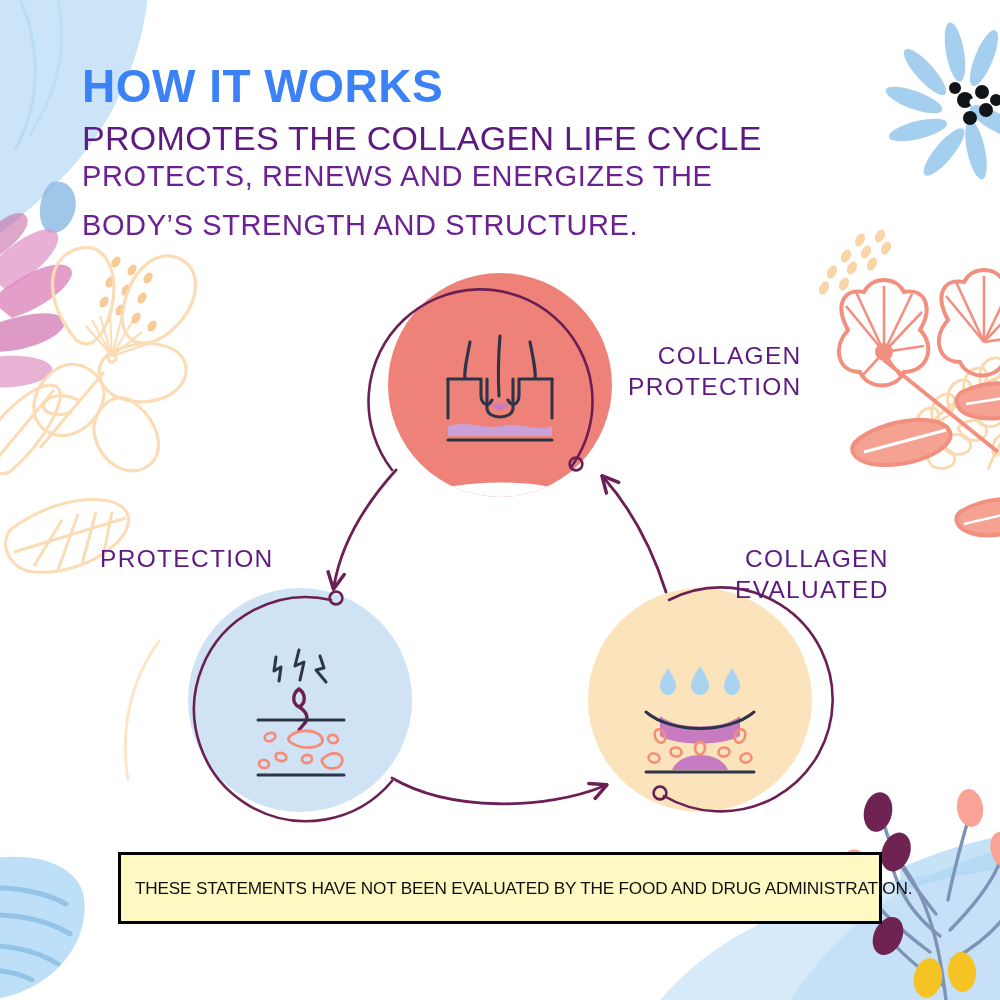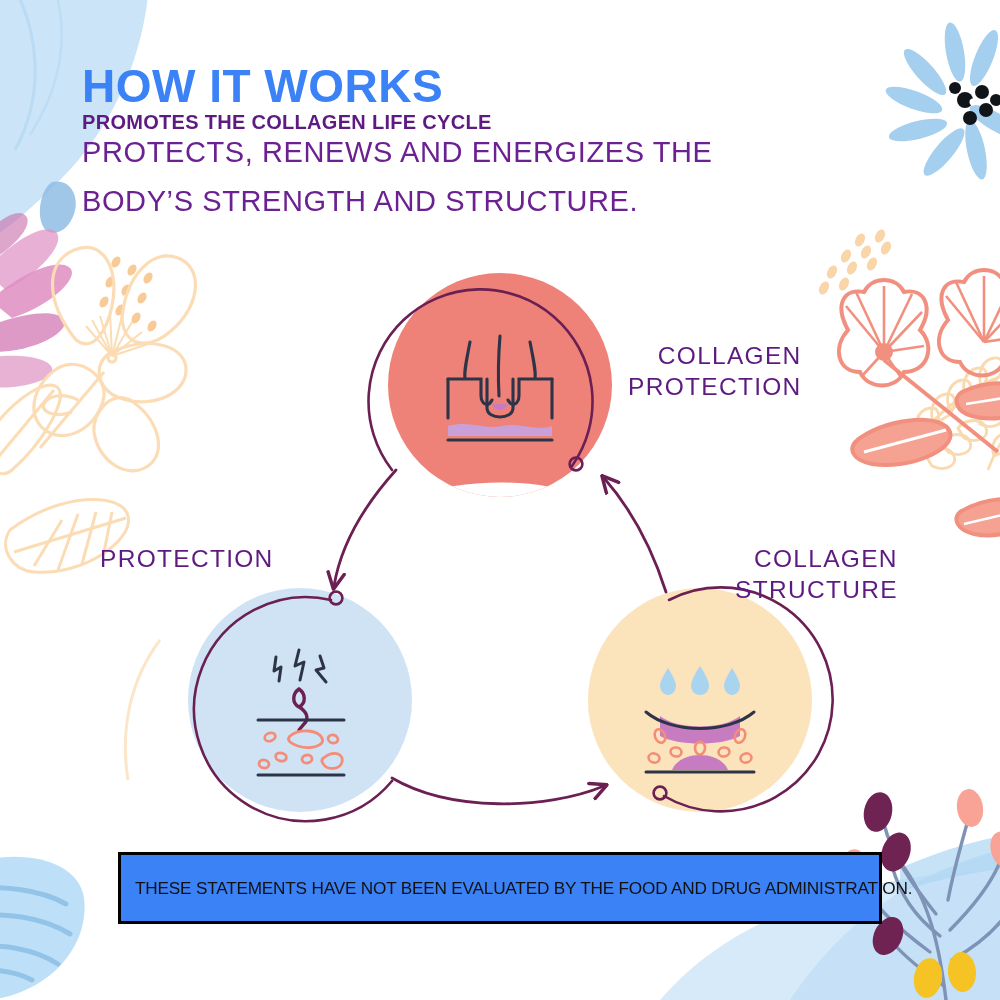--- a/index.html
+++ b/index.html
@@ -10,40 +10,40 @@
   }
   #bg { position:absolute; inset:0; z-index:0; }
   #diagram { position:absolute; inset:0; z-index:2; }
 
   .heading-block { position:absolute; left:82px; top:62px; z-index:3; }
   .h1 {
     font-size:46px; font-weight:bold; letter-spacing:0.5px;
     color:#3b82f6; line-height:1.06; white-space:nowrap;
   }
   .h2 {
-    font-size:20px; font-weight:bold; letter-spacing:0.3px;
-    color:#5D1A80; line-height:1.1; white-space:nowrap;
+    font-size:34px; font-weight:normal; letter-spacing:0.3px;
+    color:#5D1A80; line-height:1.1; margin-top:9px; white-space:nowrap;
   }
   .h3 {
     font-size:29px; font-weight:normal; letter-spacing:0.6px;
     color:#6B2191; line-height:1.24; margin-top:2px; white-space:nowrap;
   }
 
   .node-label {
     position:absolute; z-index:3; color:#5D1A80;
     font-size:24.5px; letter-spacing:1.3px; line-height:1.28;
     text-align:right; white-space:nowrap;
   }
   #label-protection  { left:628px; top:340px; }
   #label-oxidation   { left:100px; top:543px; }
   #label-suppleness  { left:735px; top:543px; }
 
   .disclaimer {
     position:absolute; left:118px; top:852px; width:764px; height:72px;
-    border:3.5px solid #000; background:#3b82f6; z-index:4;
+    border:3.5px solid #000; background:#fef9c3; z-index:4;
     display:flex; flex-direction:column; justify-content:center;
     padding:0 14px;
   }
   .disclaimer div {
     font-size:17.2px; color:#111; line-height:1.42;
     letter-spacing:-0.2px; white-space:nowrap;
   }
 </style>
 </head>
 <body>
@@ -358,18 +358,18 @@
 
 <div class="node-label" id="label-protection">
   <div>COLLAGEN</div>
   <div>PROTECTION</div>
 </div>
 <div class="node-label" id="label-oxidation">
   <div>PROTECTION</div>
 </div>
 <div class="node-label" id="label-suppleness">
   <div>COLLAGEN</div>
-  <div>STRUCTURE</div>
+  <div>EVALUATED</div>
 </div>
 
 <div class="disclaimer">
   <div>THESE STATEMENTS HAVE NOT BEEN EVALUATED BY THE FOOD AND DRUG ADMINISTRATION.</div>
 </div>
 
 </body></html>

